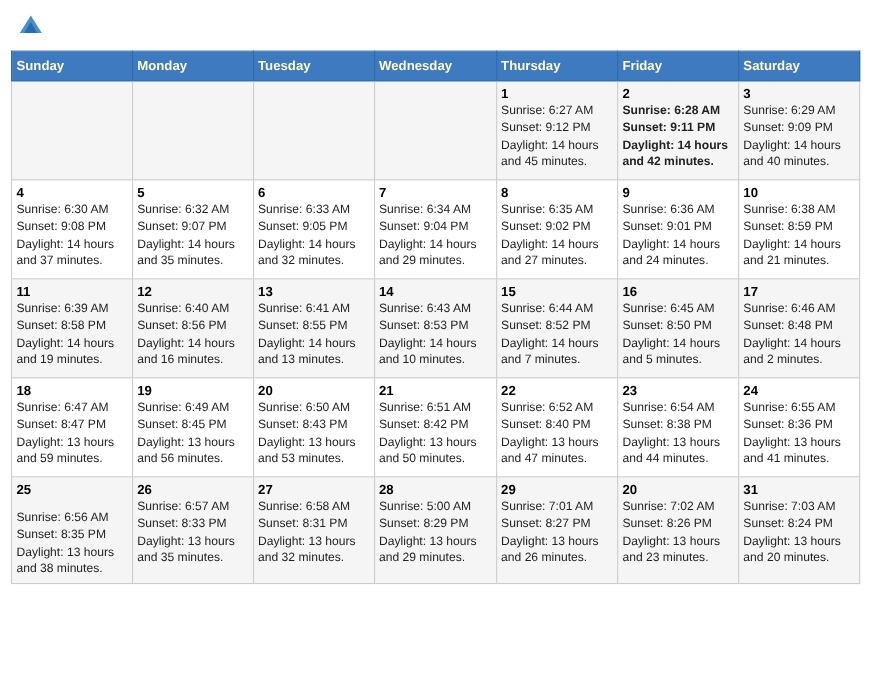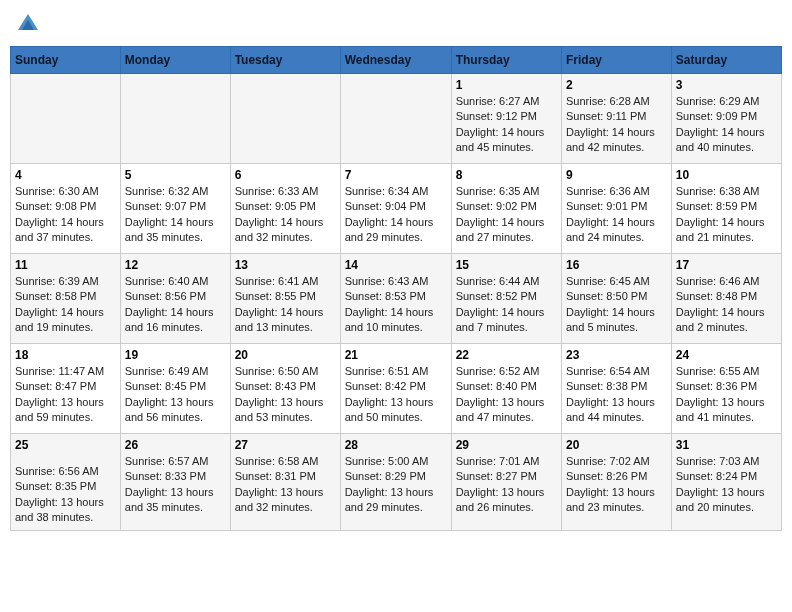--- a/index.html
+++ b/index.html
@@ -47,21 +47,21 @@
       font-size: 14px;
       color: #555;
     }
     table {
       width: 100%;
       border-collapse: collapse;
       font-size: 10.5px;
     }
     thead tr th {
       background-color: #3d7abf;
-      color: #0f172a;
+      color: #fef9c3;
       padding: 6px 4px;
       text-align: left;
       font-size: 12px;
       border: 1px solid #2d6aaf;
     }
     tbody tr td {
       border: 1px solid #ccc;
       vertical-align: top;
       padding: 4px;
       height: 90px;
@@ -127,21 +127,21 @@
         <td class="empty-cell"></td>
         <td class="empty-cell"></td>
         <td>
           <span class="day-num">1</span>
           <div class="day-info" style="white-space: pre-line;">Sunrise: 6:27 AM
 Sunset: 9:12 PM
 Daylight: 14 hours and 45 minutes.</div>
         </td>
         <td>
           <span class="day-num">2</span>
-          <div class="day-info" style="white-space: pre-line;">Sunrise: 6:28 AM
+          <div class="day-info" style="white-space: pre-line; font-weight: bold;">Sunrise: 6:28 AM
 Sunset: 9:11 PM
 Daylight: 14 hours and 42 minutes.</div>
         </td>
         <td>
           <span class="day-num">3</span>
           <div class="day-info" style="white-space: pre-line;">Sunrise: 6:29 AM
 Sunset: 9:09 PM
 Daylight: 14 hours and 40 minutes.</div>
         </td>
       </tr>
@@ -229,21 +229,21 @@
         <td>
           <span class="day-num">17</span>
           <div class="day-info" style="white-space: pre-line;">Sunrise: 6:46 AM
 Sunset: 8:48 PM
 Daylight: 14 hours and 2 minutes.</div>
         </td>
       </tr>
       <tr>
         <td>
           <span class="day-num">18</span>
-          <div class="day-info" style="white-space: pre-line;">Sunrise: 11:47 AM
+          <div class="day-info" style="white-space: pre-line;">Sunrise: 6:47 AM
 Sunset: 8:47 PM
 Daylight: 13 hours and 59 minutes.</div>
         </td>
         <td>
           <span class="day-num">19</span>
           <div class="day-info" style="white-space: pre-line;">Sunrise: 6:49 AM
 Sunset: 8:45 PM
 Daylight: 13 hours and 56 minutes.</div>
         </td>
         <td>

